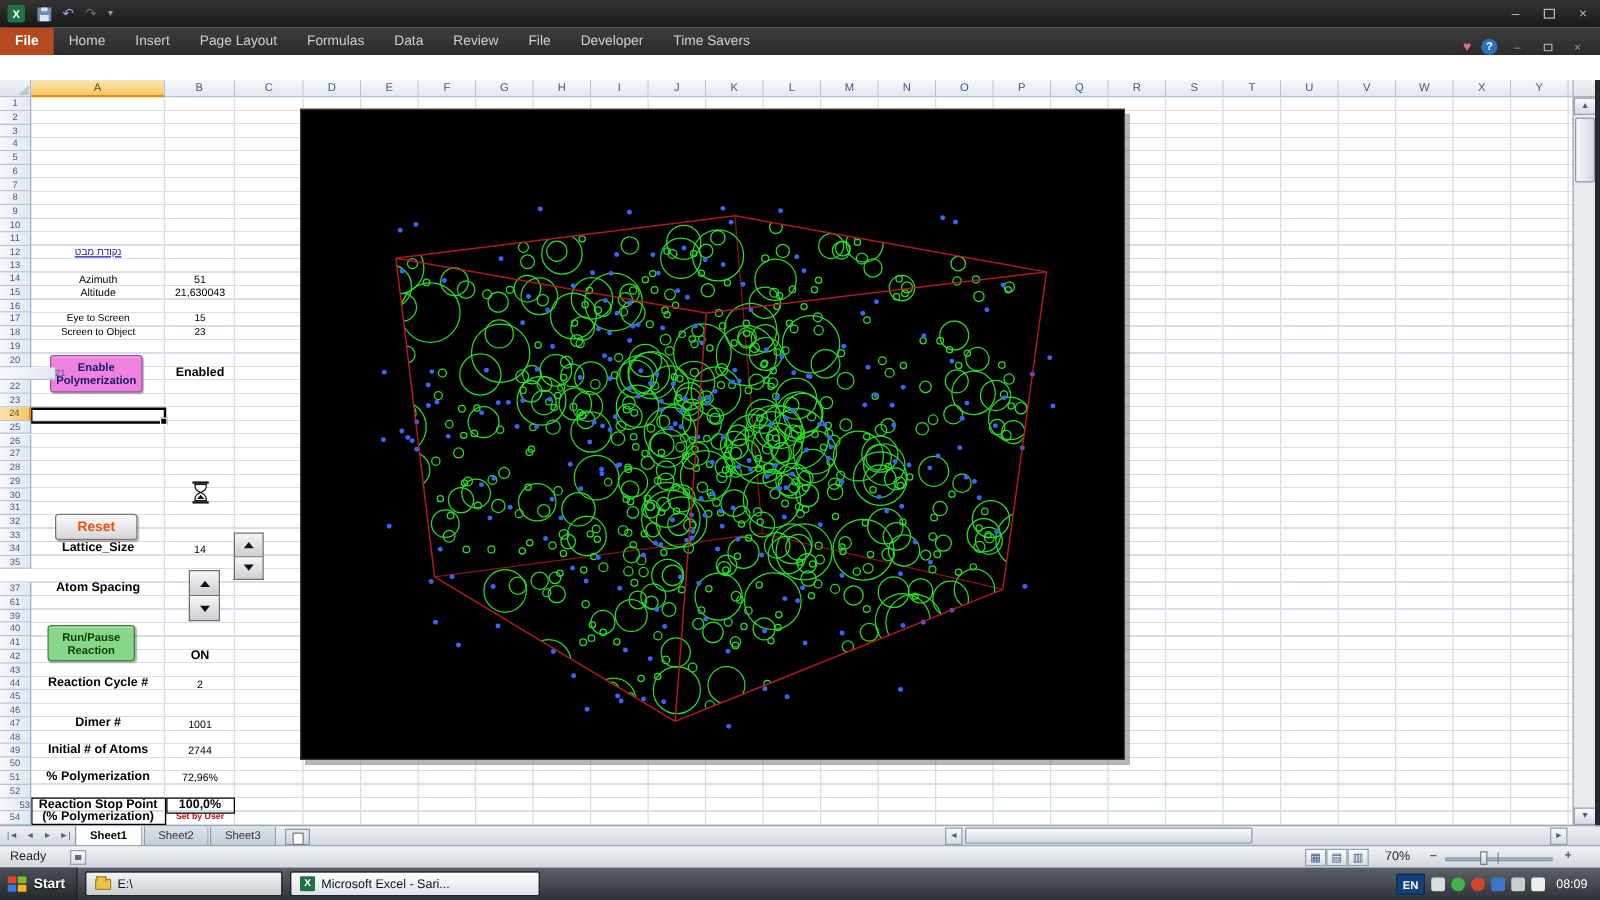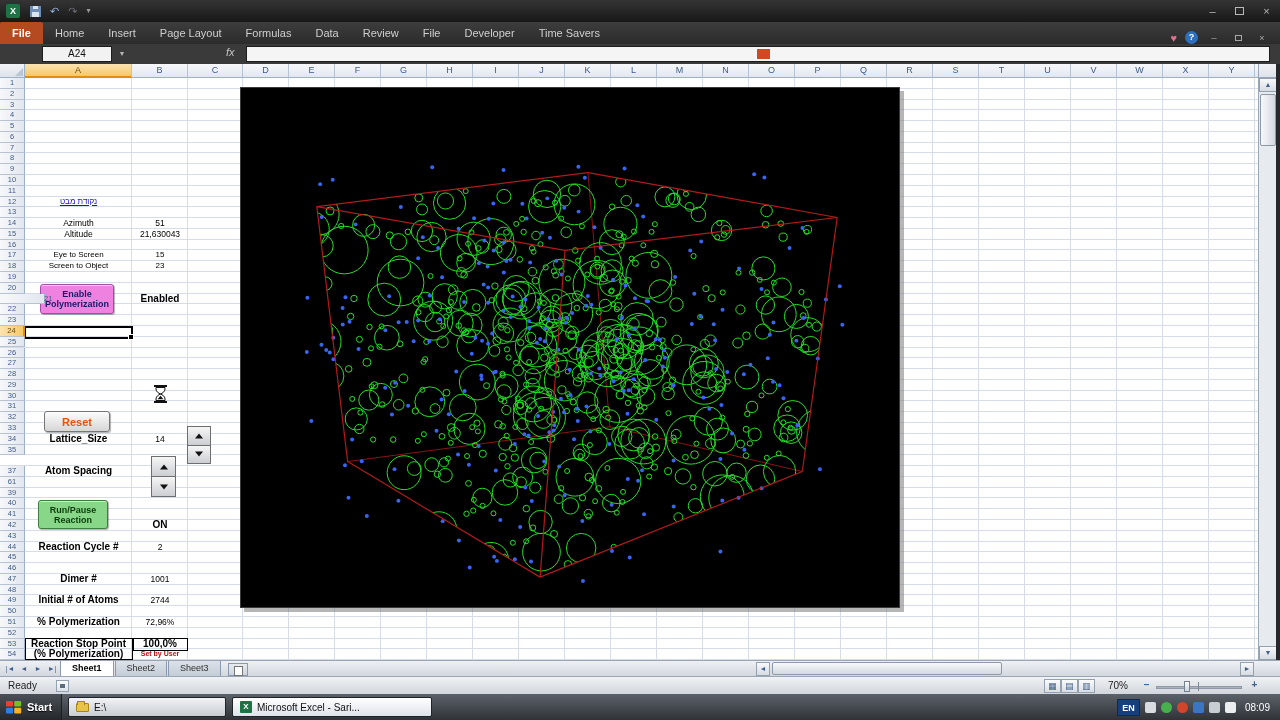--- a/index.html
+++ b/index.html
@@ -218,27 +218,20 @@
       </div>
     <div id="ribbon-right">
       <span id="heart-ic">♥</span>
       <span id="help-ic">?</span>
       <span class="mini-win">–</span>
       <span class="mini-win"><span class="mini-restore"></span></span>
       <span class="mini-win">×</span>
     </div>
   </div>
 
-  <div id="formulabar">
-    <div id="name-box">A24</div>
-    <div id="name-caret">▼</div>
-    <div id="fx">fx</div>
-    <div id="formula-field"></div>
-    <div id="formula-badge"></div>
-  </div>
 
   <div id="sheet">
     <div id="corner"></div>
     <div id="col-headers">
         <div class="col-h sel" style="left: 25px; width: 107px;">A</div>
         <div class="col-h" style="left: 132px; width: 56px;">B</div>
         <div class="col-h" style="left: 188px; width: 55px;">C</div>
         <div class="col-h" style="left: 243px; width: 46px;">D</div>
         <div class="col-h" style="left: 289px; width: 46px;">E</div>
         <div class="col-h" style="left: 335px; width: 46px;">F</div>
@@ -1253,21 +1246,21 @@
         <div class="row-h" style="top: 452.76px; height: 10.78px; line-height: 10.78px;">43</div>
         <div class="row-h" style="top: 463.54px; height: 10.78px; line-height: 10.78px;">44</div>
         <div class="row-h" style="top: 474.32px; height: 10.78px; line-height: 10.78px;">45</div>
         <div class="row-h" style="top: 485.1px; height: 10.78px; line-height: 10.78px;">46</div>
         <div class="row-h" style="top: 495.88px; height: 10.78px; line-height: 10.78px;">47</div>
         <div class="row-h" style="top: 506.66px; height: 10.78px; line-height: 10.78px;">48</div>
         <div class="row-h" style="top: 517.44px; height: 10.78px; line-height: 10.78px;">49</div>
         <div class="row-h" style="top: 528.22px; height: 10.78px; line-height: 10.78px;">50</div>
         <div class="row-h" style="top: 539px; height: 10.78px; line-height: 10.78px;">51</div>
         <div class="row-h" style="top: 549.78px; height: 10.78px; line-height: 10.78px;">52</div>
-        <div class="row-h" style="top: 560.56px; height: 10.78px; line-height: 10.78px;">53</div>
+        <div class="row-h" style="top: 560.56px; height: 10.78px; line-height: 10.78px; text-align: right;">53</div>
         <div class="row-h" style="top: 571.34px; height: 10.78px; line-height: 10.78px;">54</div>
       </div>
   </div>
 
   <div id="vscroll">
     <div id="vscroll-corner"></div>
     <div id="vscroll-up" class="scroll-btn">▲</div>
     <div id="vthumb"></div>
     <div id="vscroll-down" class="scroll-btn">▼</div>
   </div>

